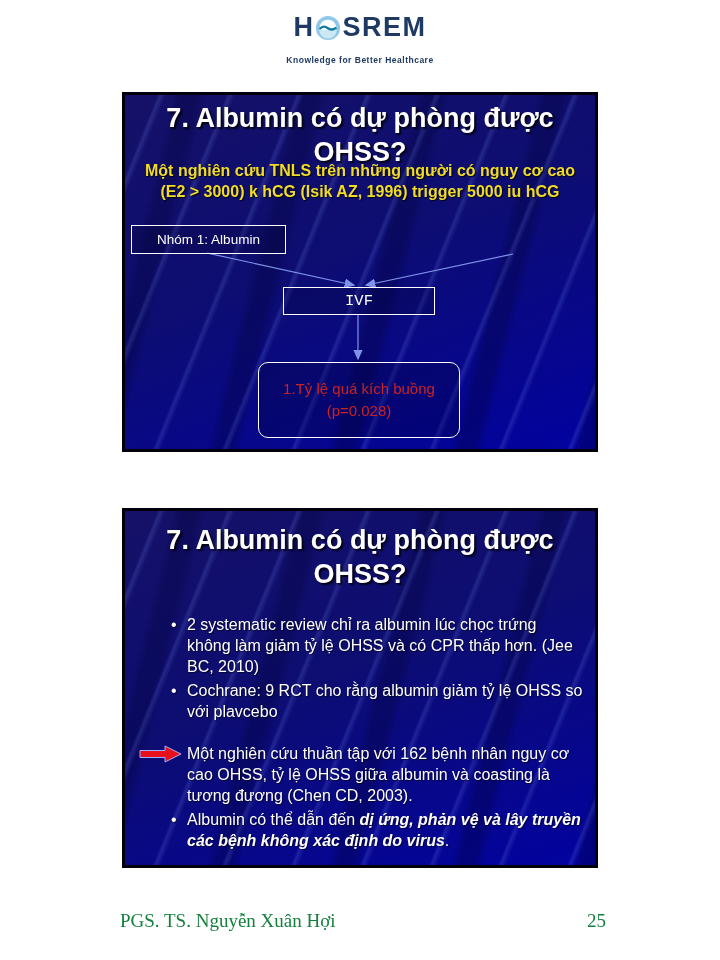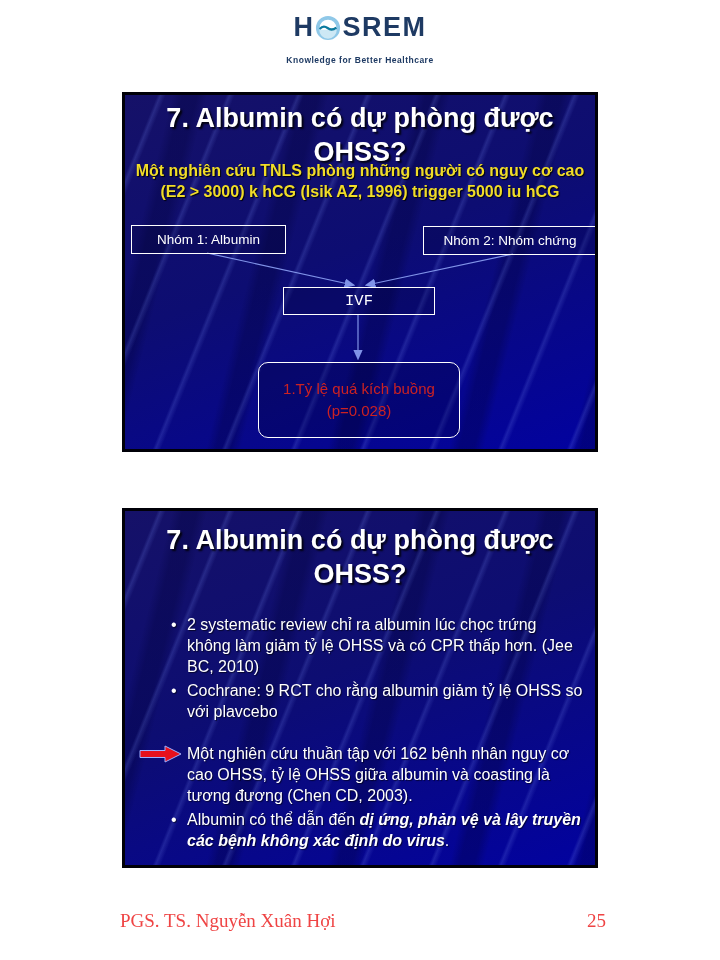--- a/index.html
+++ b/index.html
@@ -64,21 +64,21 @@
   }
   .bullets li{list-style:none;position:relative;padding-left:18px;margin:0 0 3px 0;}
   .b-dot::before{content:"\2022";position:absolute;left:2px;top:0;}
   .b-arrow{margin-top:20px !important;}
   .arrow-icon{position:absolute;left:-30px;top:2px;width:44px;height:18px;}
   .em-strong{font-weight:bold;font-style:italic;}
   
   .footer{
     position:absolute;left:120px;top:910px;width:486px;
     display:flex;justify-content:space-between;align-items:baseline;
-    font-family:"Liberation Serif","DejaVu Serif",serif;font-size:19px;color:#ef4444;
+    font-family:"Liberation Serif","DejaVu Serif",serif;font-size:19px;color:#15803d;
   }
 </style>
 </head>
 <body>
 
 <div>
 
   <div class="logo">
     <div class="logo-word">
       <span>H</span>
@@ -93,40 +93,37 @@
     </div>
     <div class="logo-tagline">Knowledge for Better Healthcare</div>
   </div>
 
   <div class="slide slide-1">
     <div class="s-title">
       <div>7. Albumin có dự phòng được</div>
       <div>OHSS?</div>
     </div>
     <div class="s-subtitle">
-      <div>Một nghiên cứu TNLS phòng những người có nguy cơ cao</div>
+      <div>Một nghiên cứu TNLS trên những người có nguy cơ cao</div>
       <div>(E2 &gt; 3000) k hCG (Isik AZ, 1996) trigger 5000 iu hCG</div>
     </div>
 
     <svg class="connectors" width="470" height="354" viewBox="0 0 470 354">
       <defs>
         <marker id="ah" markerWidth="9" markerHeight="8" refX="7" refY="4" orient="auto">
           <path d="M0,0 L9,4 L0,8 z" fill="#8093e8"></path>
         </marker>
       </defs>
       <line x1="82" y1="158" x2="228" y2="190" stroke="#8093e8" stroke-width="1.2" marker-end="url(#ah)"></line>
       <line x1="388" y1="159" x2="242" y2="190" stroke="#8093e8" stroke-width="1.2" marker-end="url(#ah)"></line>
       <line x1="233" y1="219" x2="233" y2="263" stroke="#8093e8" stroke-width="1.2" marker-end="url(#ah)"></line>
     </svg>
 
     <div class="dbox dbox-group1">
       <span>Nhóm 1: Albumin</span>
-    </div>
-    <div class="dbox dbox-group2">
-      <span>Nhóm 2: Nhóm chứng</span>
     </div>
     <div class="dbox dbox-center">
       <span>IVF</span>
     </div>
     <div class="dbox dbox-result">
       <div>1.Tỷ lệ quá kích buồng</div>
       <div>(p=0.028)</div>
     </div>
   </div>
 

